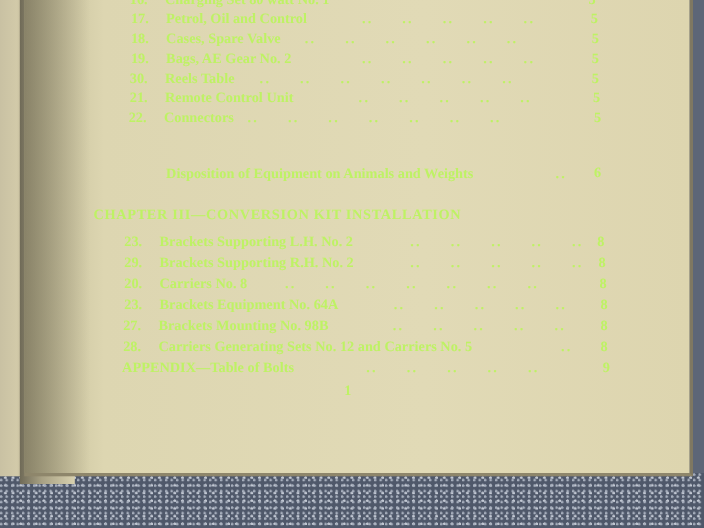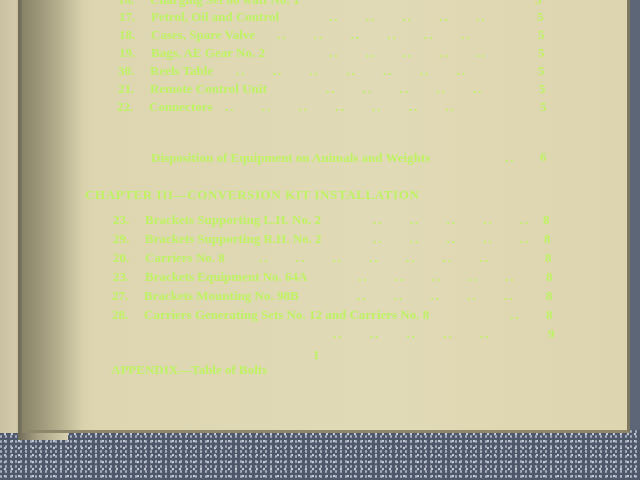--- a/index.html
+++ b/index.html
@@ -145,25 +145,25 @@
 
   <div class="row" style="left:112px; top:288px; width:440px;">
     <span class="num">27.</span>
     <span class="title">Brackets Mounting No. 98B</span>
     <span class="leaders" style="left:245px;">..&nbsp;&nbsp;&nbsp;&nbsp;&nbsp;..&nbsp;&nbsp;&nbsp;&nbsp;&nbsp;..&nbsp;&nbsp;&nbsp;&nbsp;&nbsp;..&nbsp;&nbsp;&nbsp;&nbsp;&nbsp;..</span>
     <span class="page-num" style="left:434px;">8</span>
   </div>
 
   <div class="row" style="left:112px; top:307px; width:440px;">
     <span class="num">28.</span>
-    <span class="title">Carriers Generating Sets No. 12 and Carriers No. 8</span>
+    <span class="title">Carriers Generating Sets No. 12 and Carriers No. 5</span>
     <span class="leaders" style="left:398px;">..</span>
     <span class="page-num" style="left:434px;">8</span>
   </div>
 
   <div class="row" style="left:111px; top:326px; width:445px;">
-    <span style="position:absolute; left:0;margin-top:36px;">APPENDIX—Table of Bolts</span>
+    <span style="position:absolute; left:0;">APPENDIX—Table of Bolts</span>
     <span class="leaders" style="left:222px;">..&nbsp;&nbsp;&nbsp;&nbsp;&nbsp;..&nbsp;&nbsp;&nbsp;&nbsp;&nbsp;..&nbsp;&nbsp;&nbsp;&nbsp;&nbsp;..&nbsp;&nbsp;&nbsp;&nbsp;&nbsp;..</span>
     <span class="page-num" style="left:437px;">9</span>
   </div>
 
   <div class="footer-num" style="left:313px; top:347px;">1</div>
 </div>
 
 </body></html>

